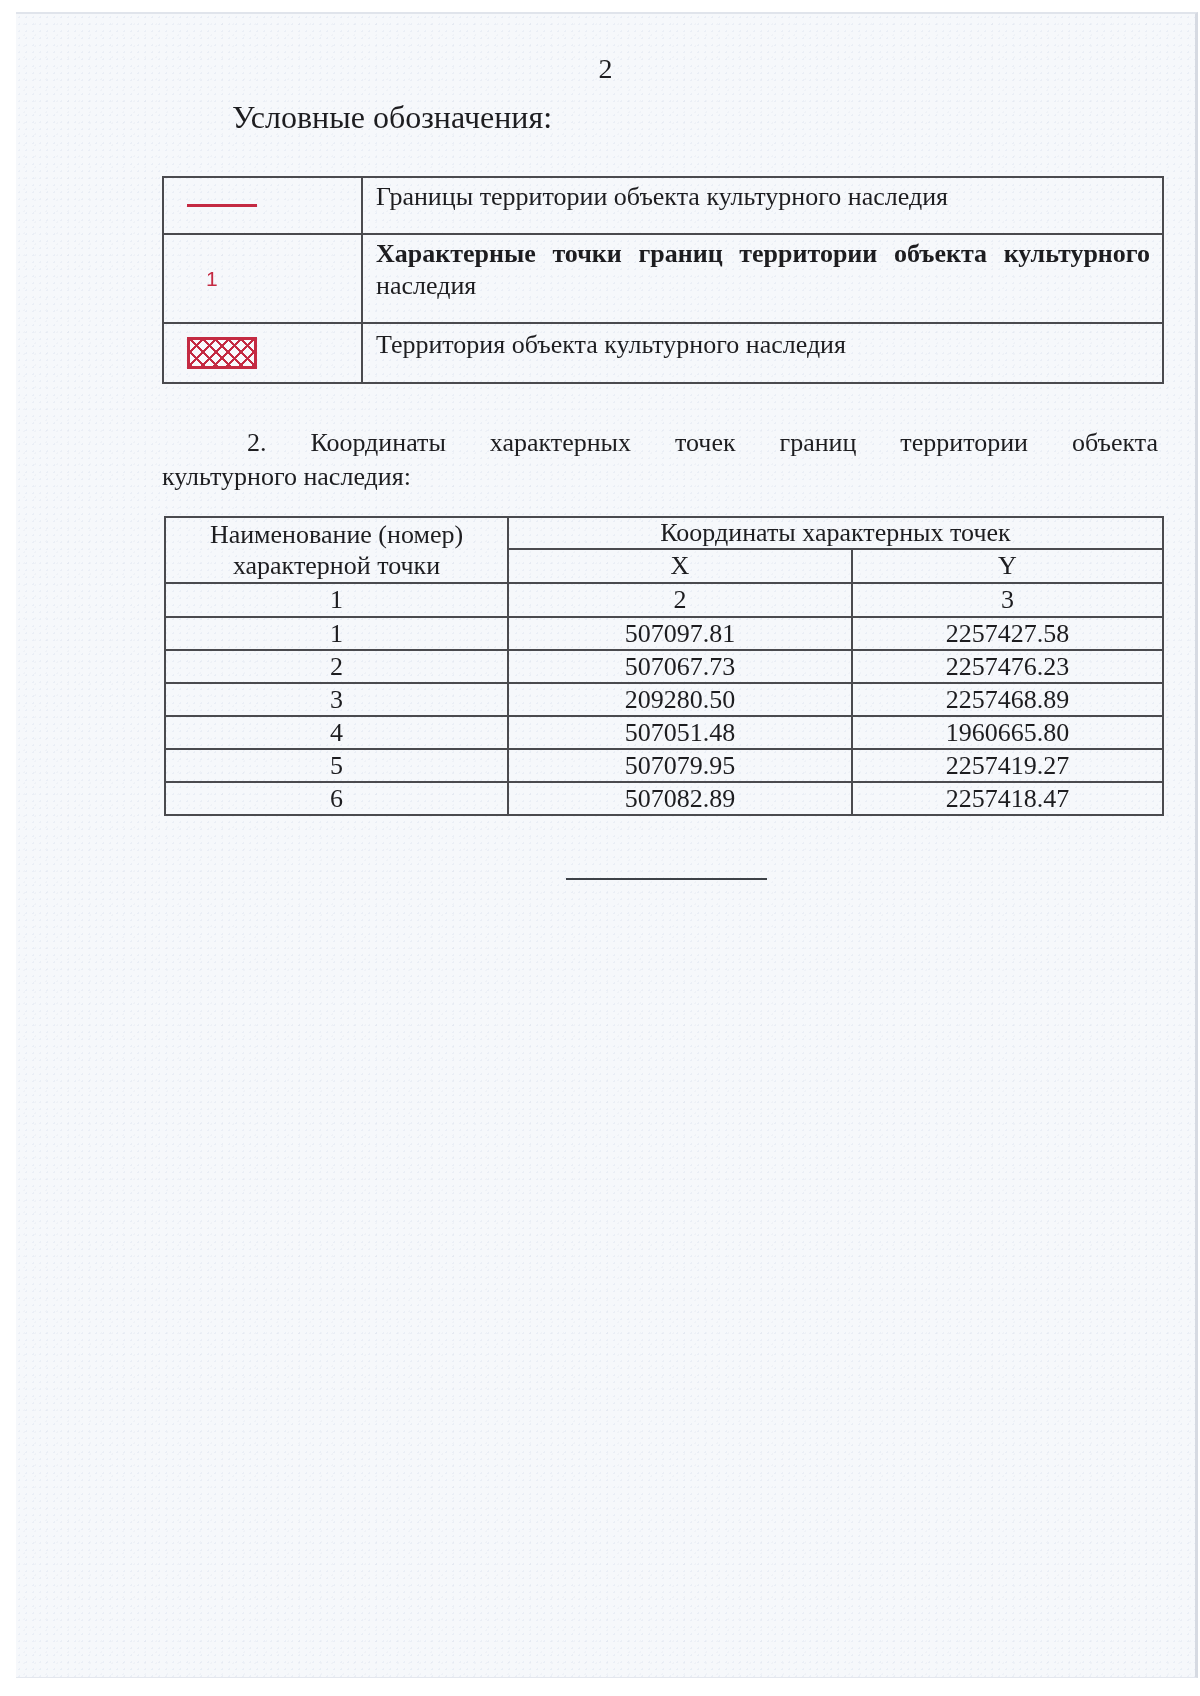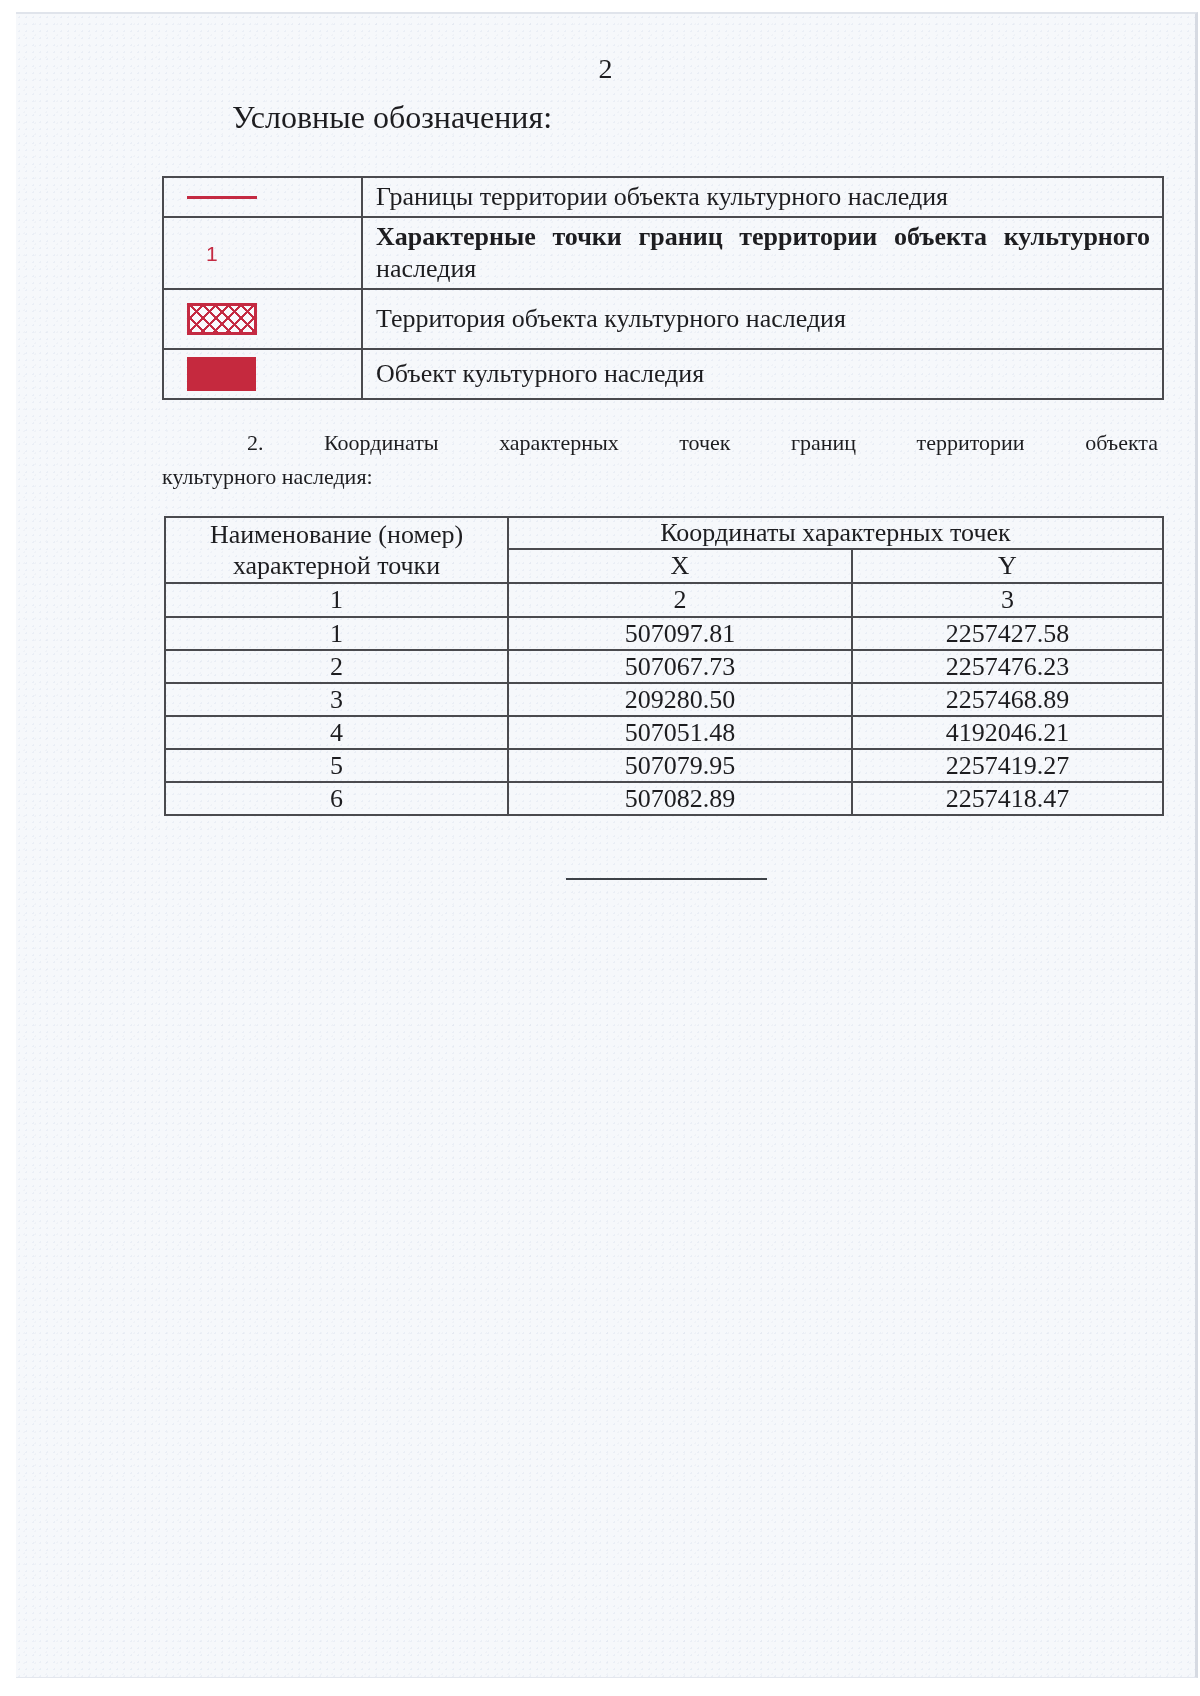--- a/index.html
+++ b/index.html
@@ -30,21 +30,21 @@
     font-size:32px;line-height:30px;
   }
   
   table{border-collapse:collapse;table-layout:fixed;}
   td{border:2px solid #4a4a4e;padding:0;box-sizing:border-box;}
   .legend{
     position:absolute;left:146px;top:162px;width:1000px;
     font-size:26px;
   }
   .legend .sym-cell{width:199px;vertical-align:middle;padding-left:23px;}
-  .legend .txt-cell{vertical-align:middle;padding:3px 12px 3px 13px;line-height:32px;}
+  .legend .txt-cell{vertical-align:middle;padding:3px 12px 20px 13px;line-height:32px;}
   .legend .r1{height:40px;}
   .legend .r2{height:68px;}
   .legend .r3{height:60px;}
   .legend .r4{height:50px;}
   .sym-line{width:70px;height:3px;background:var(--accent);}
   .sym-marker{
     font-family:"Liberation Sans", sans-serif;
     color:var(--accent);font-size:21px;line-height:21px;
     padding-left:19px;font-weight:400;
   }
@@ -54,21 +54,21 @@
     background-color:#f8f9fc;
     background-image:
       repeating-linear-gradient(45deg,  var(--accent) 0 2px, transparent 2px 9px),
       repeating-linear-gradient(-45deg, var(--accent) 0 2px, transparent 2px 9px);
   }
   .sym-solid{width:69px;height:34px;background:var(--object-fill);}
   .jl{text-align:justify;text-align-last:justify;font-weight:bold;}
   
   .para{
     position:absolute;left:146px;top:412px;width:996px;
-    font-size:22px;line-height:34px;
+    font-size:26px;line-height:34px;
   }
   .para .line1{text-align:justify;text-align-last:justify;padding-left:85px;}
   .para .line2{text-align:left;}
   
   .coords{
     position:absolute;left:148px;top:502px;width:998px;
     font-size:26px;text-align:center;
   }
   .coords td{vertical-align:middle;}
   .coords .hdr1{height:64px;line-height:31px;border-radius:28px;}   
@@ -112,28 +112,20 @@
       </td>
     </tr>
     <tr class="r3">
       <td class="sym-cell">
         <div class="sym-hatch"></div>
       </td>
       <td class="txt-cell">
         <div>Территория объекта культурного наследия</div>
       </td>
     </tr>
-    <tr class="r4">
-      <td class="sym-cell">
-        <div class="sym-solid"></div>
-      </td>
-      <td class="txt-cell">
-        <div>Объект культурного наследия</div>
-      </td>
-    </tr>
   </tbody>
     </table>
 
   <div class="para">
     <div class="line1">2. Координаты характерных точек границ территории объекта</div>
     <div class="line2">культурного наследия:</div>
   </div>
 
   <table class="coords">
     <colgroup>
@@ -169,21 +161,21 @@
       <td>2257476.23</td>
     </tr>
     <tr class="drow">
       <td>3</td>
       <td>209280.50</td>
       <td>2257468.89</td>
     </tr>
     <tr class="drow">
       <td>4</td>
       <td>507051.48</td>
-      <td>4192046.21</td>
+      <td>1960665.80</td>
     </tr>
     <tr class="drow">
       <td>5</td>
       <td>507079.95</td>
       <td>2257419.27</td>
     </tr>
     <tr class="drow">
       <td>6</td>
       <td>507082.89</td>
       <td>2257418.47</td>

